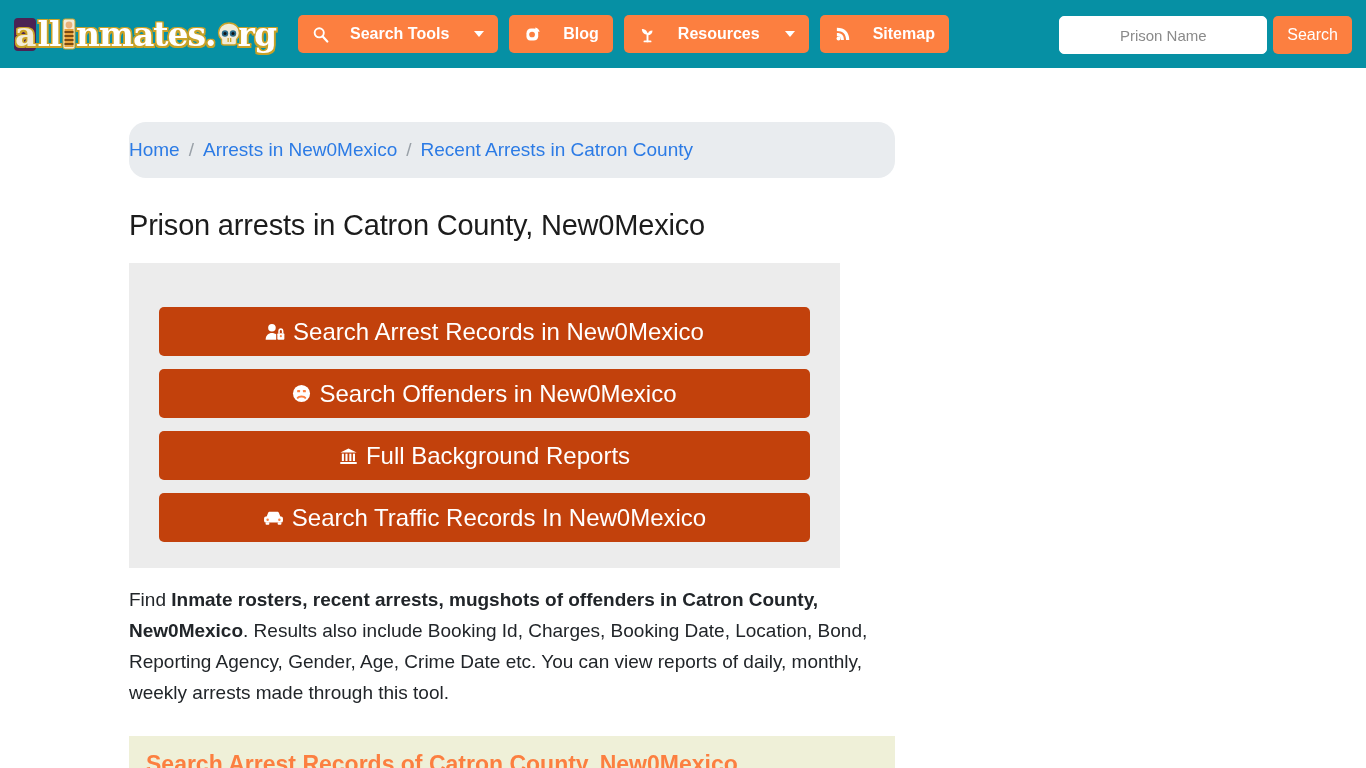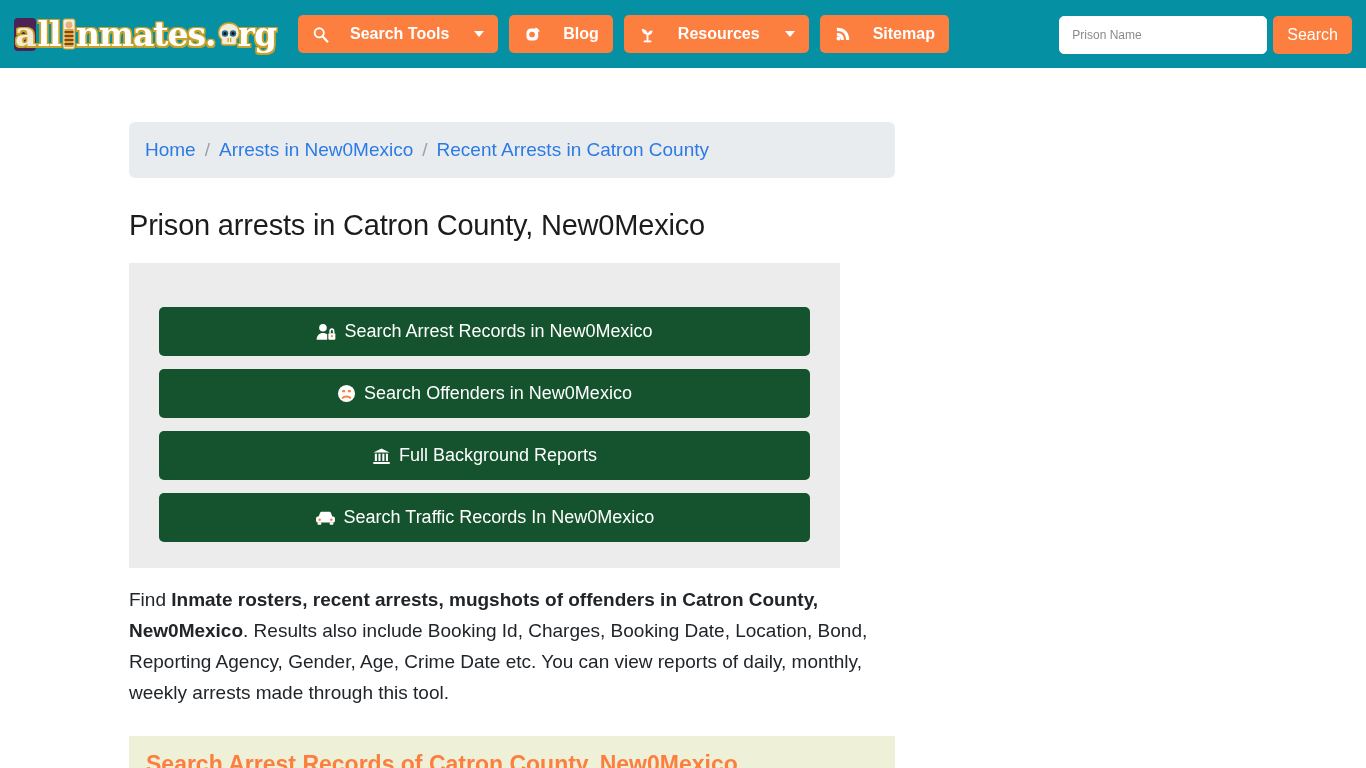--- a/index.html
+++ b/index.html
@@ -81,41 +81,41 @@
 
   .searchwrap {
     position: absolute; right: 14px; top: 16px;
     display: flex; align-items: center; gap: 6px;
   }
   .searchinput {
     width: 208px; height: 38px;
     border: 1px solid #ffffff; border-radius: 5px;
     background: #ffffff;
     padding: 8px 12px;
-    font-size: 12px; color: #333;
+    font-size: 15px; color: #333;
     font-family: "Liberation Sans", sans-serif;
     outline: none;
+    text-align: center;
   }
   .searchinput::placeholder { color: #8a8a8a; }
   .searchbtn {
     background: #fc7f40; border: none; border-radius: 5px;
     color: #ffffff; height: 38px; padding: 0 14px;
     font-size: 16px; cursor: pointer;
     font-family: "Liberation Sans", sans-serif;
   }
 
   
   .content { padding-left: 129px; padding-top: 54px; }
 
   .breadcrumb {
     width: 766px; height: 56px;
     background: #e9ecef;
-    border-radius: 6px;
+    border-radius: 17px;
     display: flex; align-items: center;
-    padding-left: 16px;
     font-size: 19px;
     color: #6c757d;
     gap: 9px;
   }
   .breadcrumb a { color: #2c7be5; text-decoration: none; cursor: pointer; }
   .breadcrumb .sep { color: #9aa1a8; }
 
   .pagetitle {
     margin-top: 31px;
     font-size: 29px;
@@ -125,24 +125,24 @@
   }
 
   .btnpanel {
     margin-top: 21px;
     width: 711px; height: 305px;
     background: #ececec;
     padding: 44px 30px;
   }
   .bigbtn {
     width: 651px; height: 49px;
-    background: #14532d;
+    background: #c2410c;
     border: none; border-radius: 5px;
     color: #ffffff;
-    font-size: 18px;
+    font-size: 24px;
     display: flex; align-items: center; justify-content: center;
     gap: 8px;
     margin-bottom: 13px;
     cursor: pointer;
     font-family: "Liberation Sans", sans-serif;
     text-align: right;
   }
   .bigbtn:last-child { margin-bottom: 0; }
   .bigbtn svg { display: block; }
 

